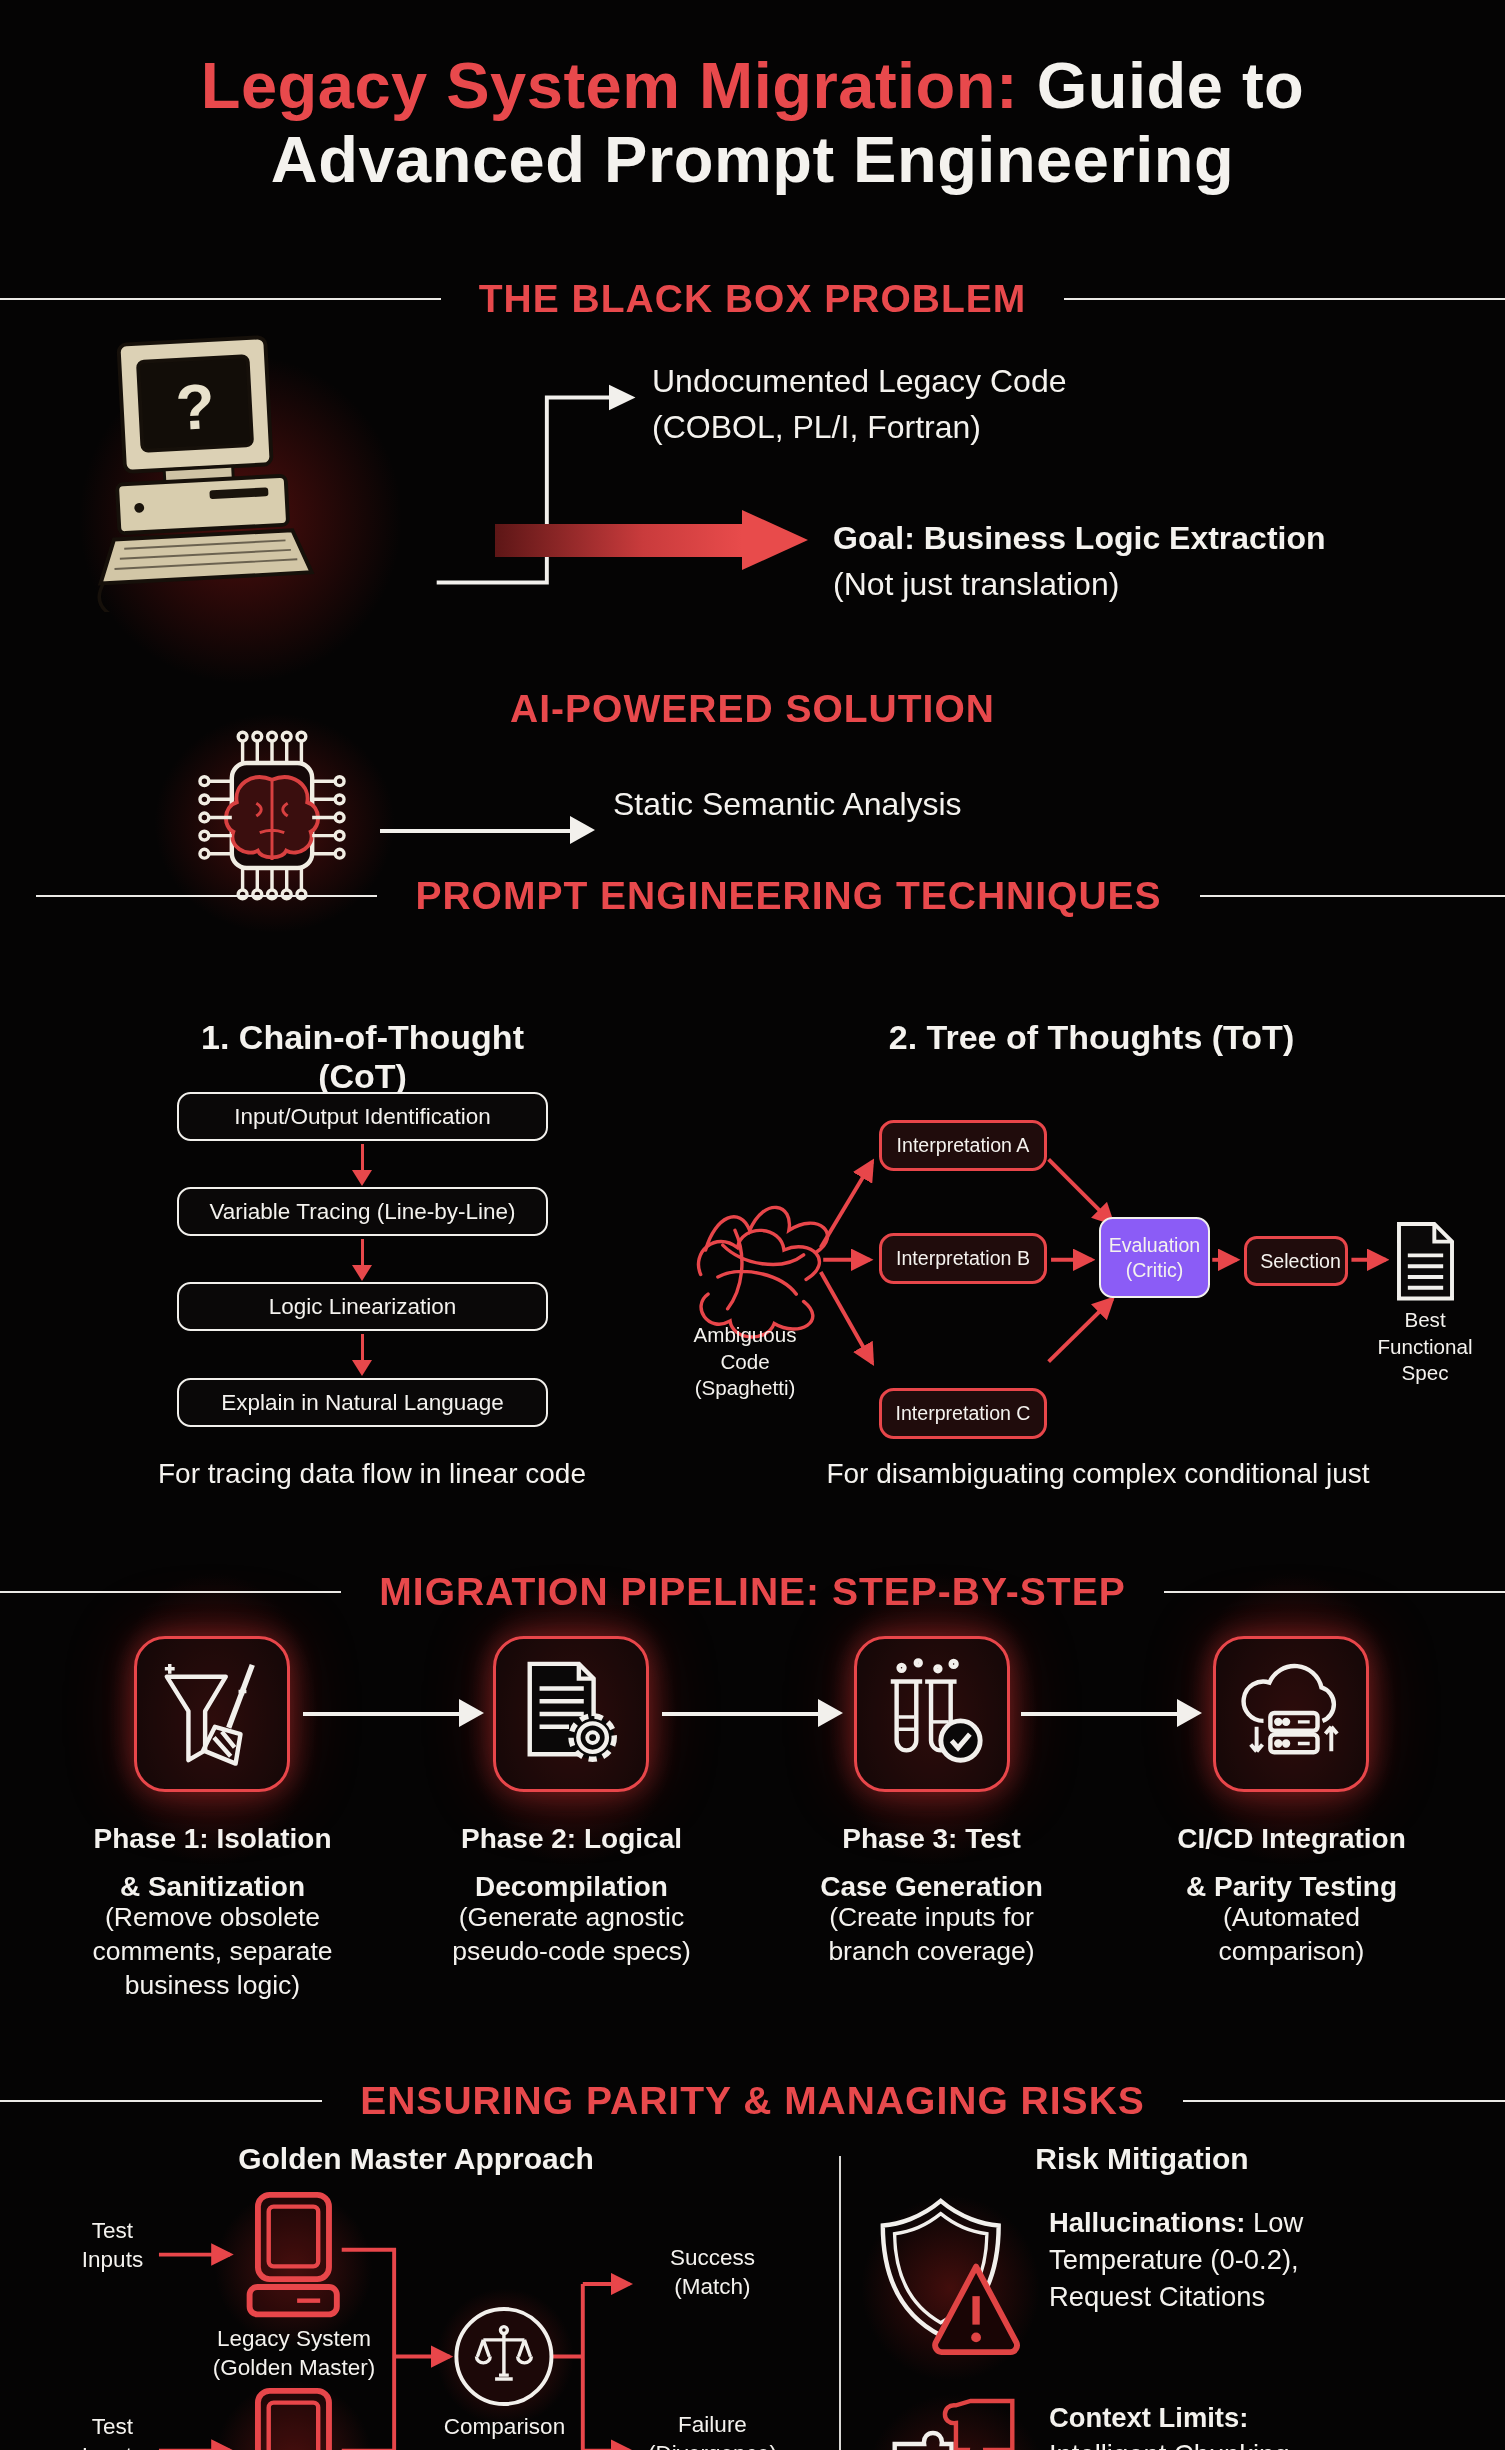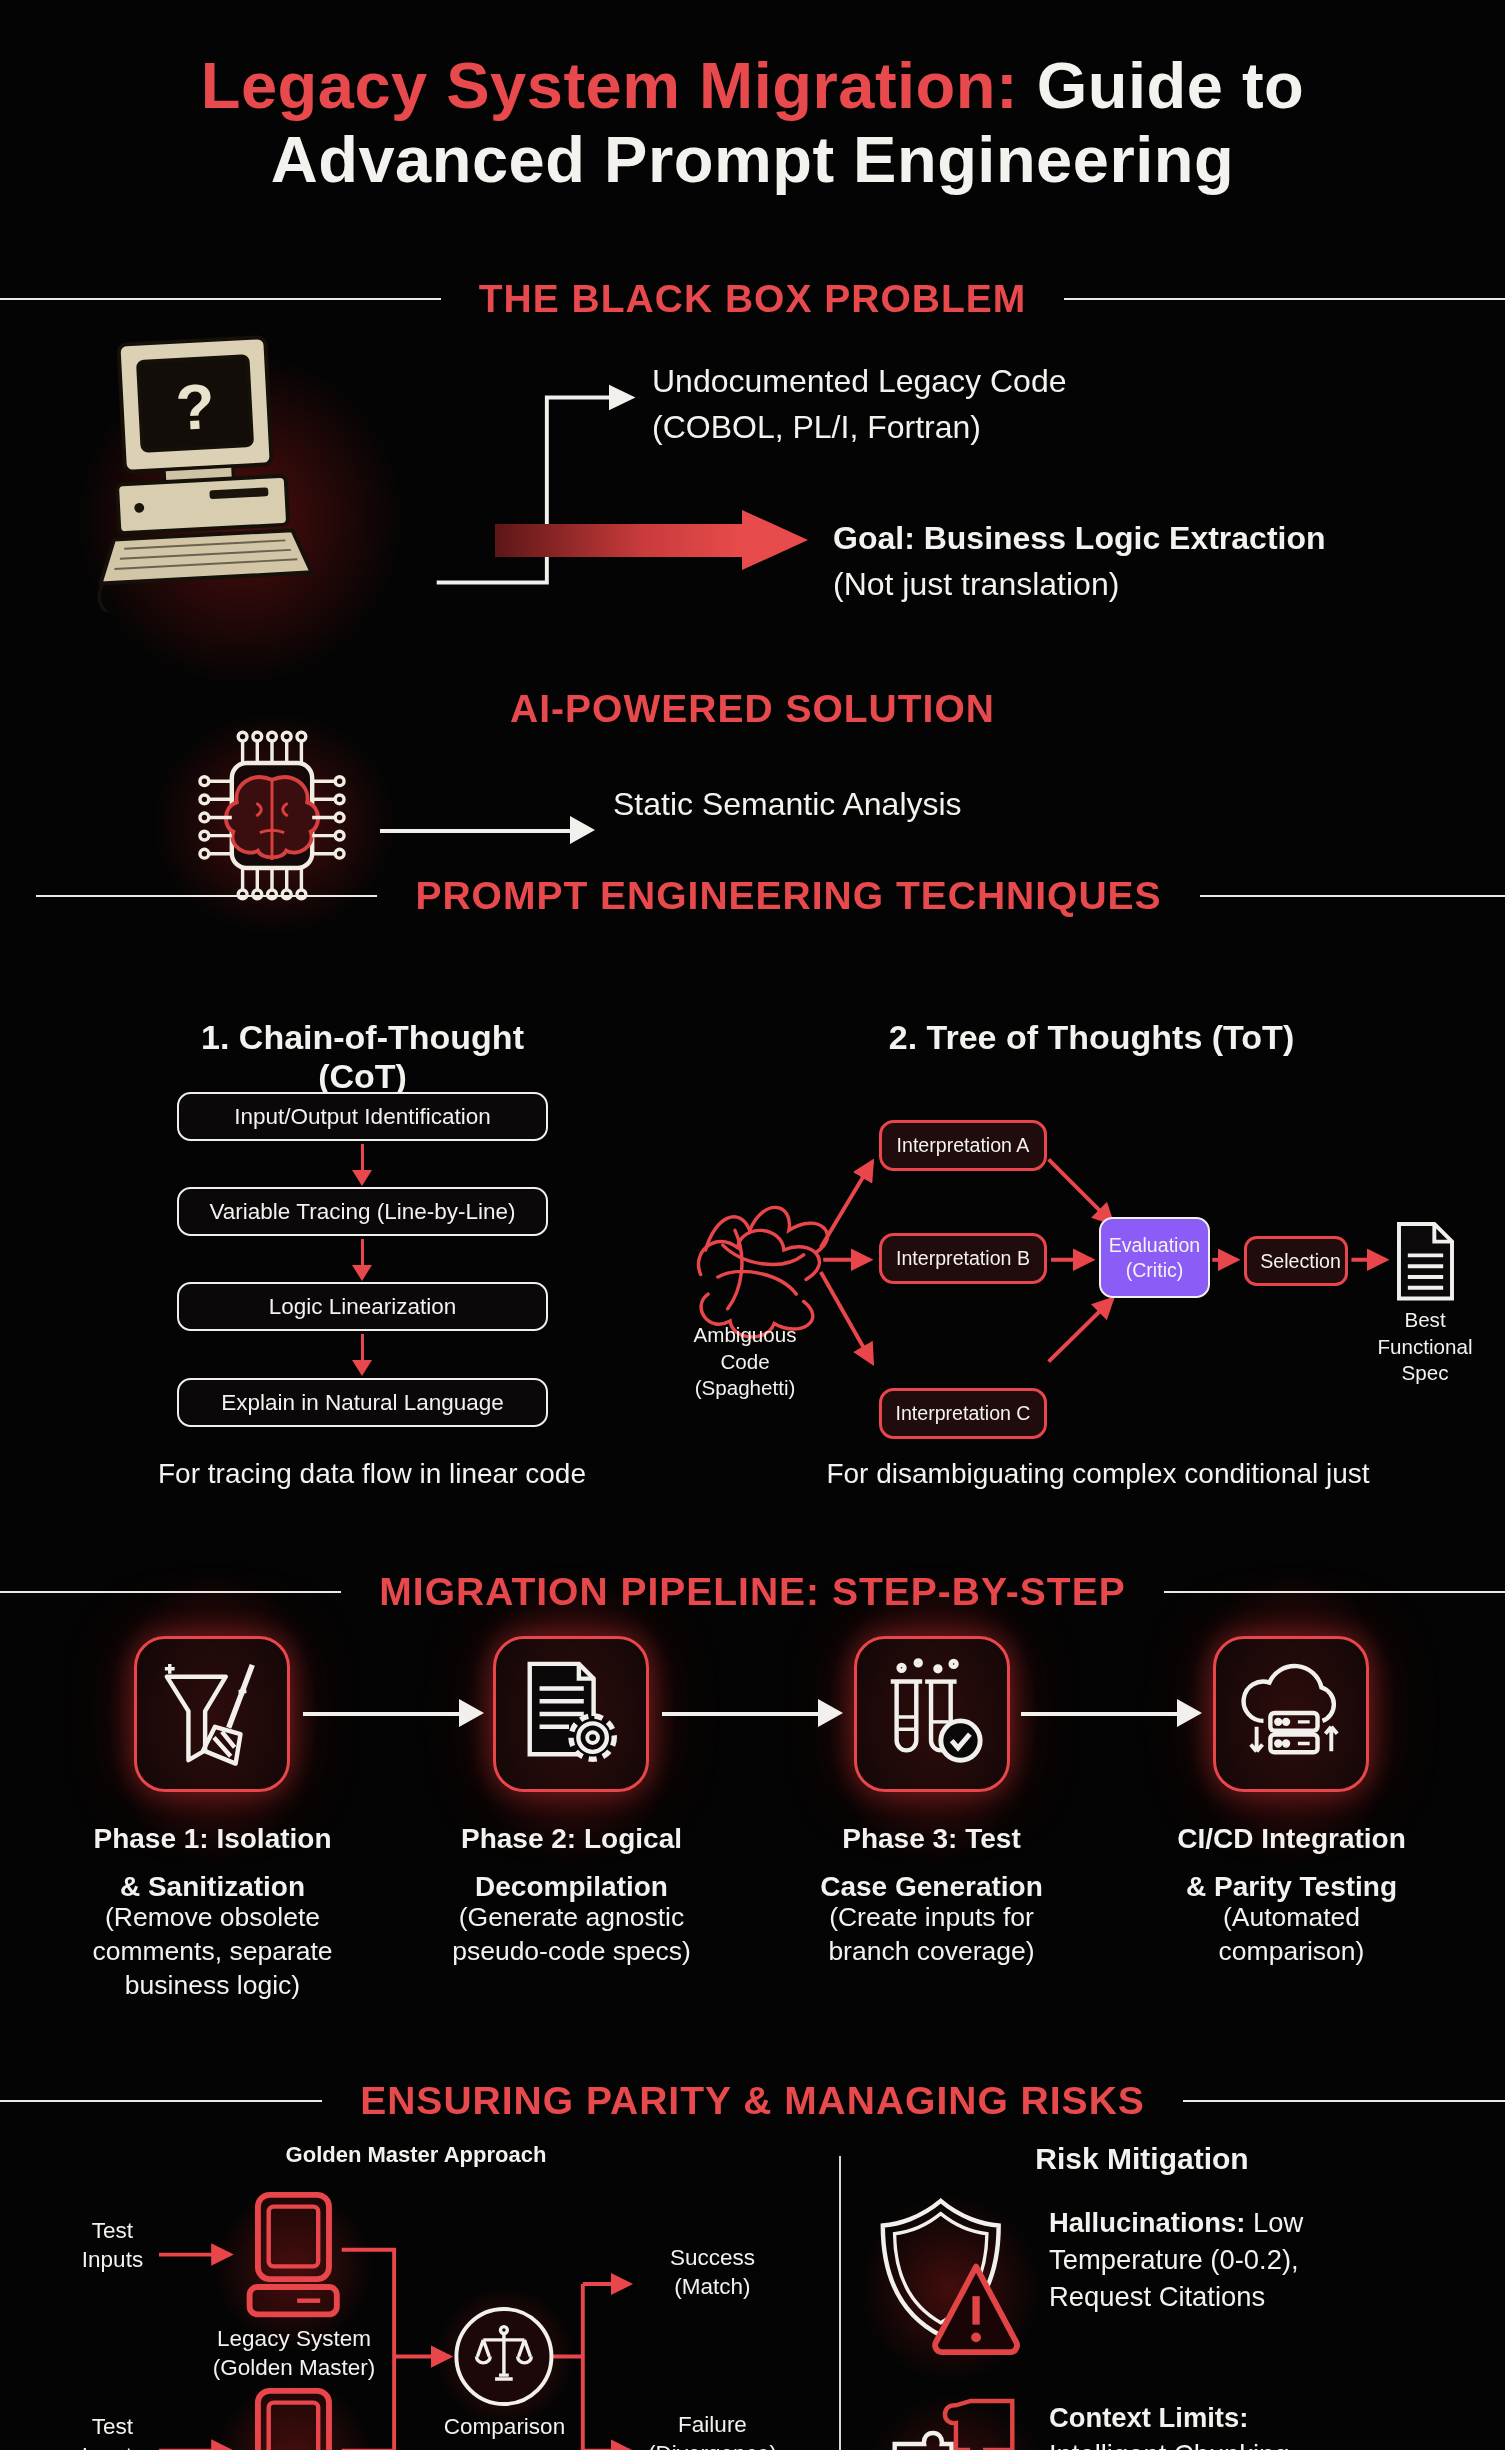--- a/index.html
+++ b/index.html
@@ -343,21 +343,21 @@
 branch coverage)</div>
   <div class="phase-desc" style="left:1120px;">(Automated
 comparison)</div>
 
   <div class="sec-head" style="top:2079px;">
     <div class="line"></div>
     <div class="txt">ENSURING PARITY &amp; MANAGING RISKS</div>
     <div class="line"></div>
   </div>
 
-  <div class="abs bold center" style="left:176px;top:2142px;width:480px;font-size:22px;">Golden Master Approach</div>
+  <div class="abs bold center" style="left:176px;top:2142px;width:480px;font-size:30px;">Golden Master Approach</div>
   <div class="abs bold center" style="left:907px;top:2142px;width:470px;font-size:30px;">Risk Mitigation</div>
 
   <div class="divider-v" style="left:839px;top:2156px;width:1.5px;height:441px;"></div>
 
   <svg class="abs" style="left:34px;top:2181px;" width="784" height="353" viewBox="0 0 1600 720">
     <g fill="none" stroke="#e8464a" stroke-width="8">
       <line x1="255" y1="150" x2="400" y2="150" marker-end="url(#mr)"></line>
       <line x1="255" y1="550" x2="400" y2="550" marker-end="url(#mr)"></line>
       <path d="M628,140 H735 V358 M628,550 H735 V358"></path>
       <line x1="735" y1="358" x2="848" y2="358" marker-end="url(#mr)"></line>

